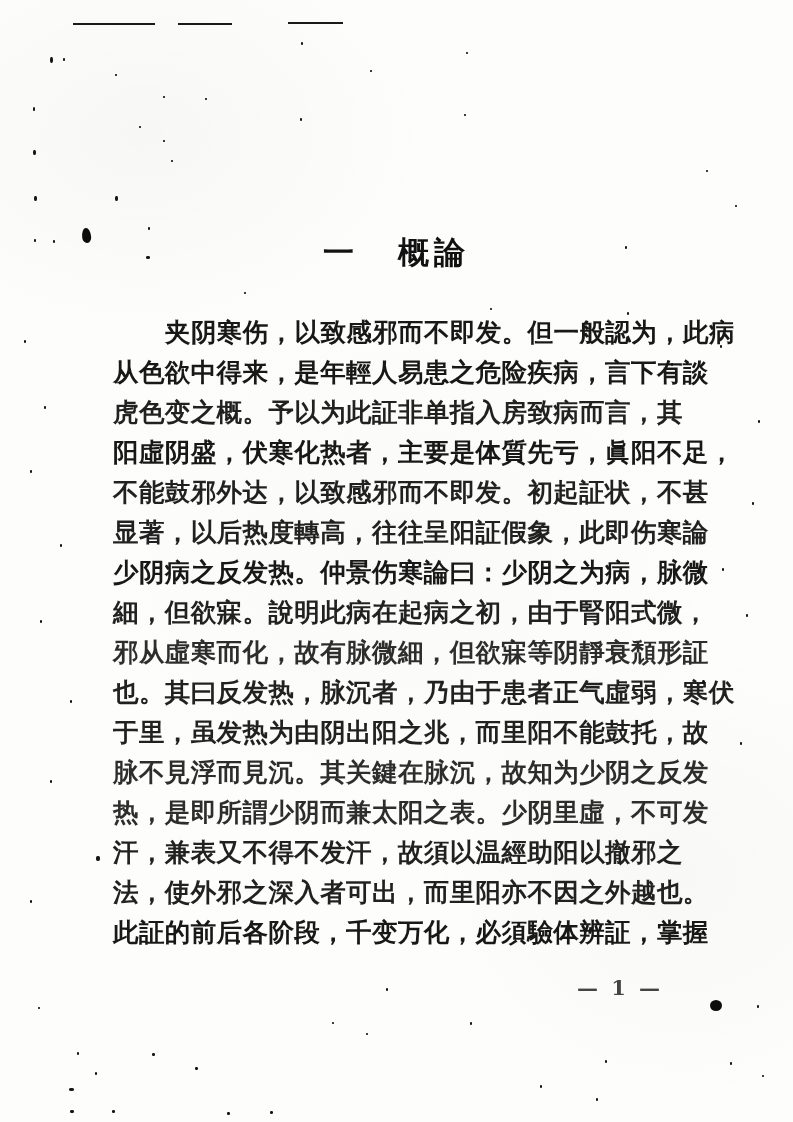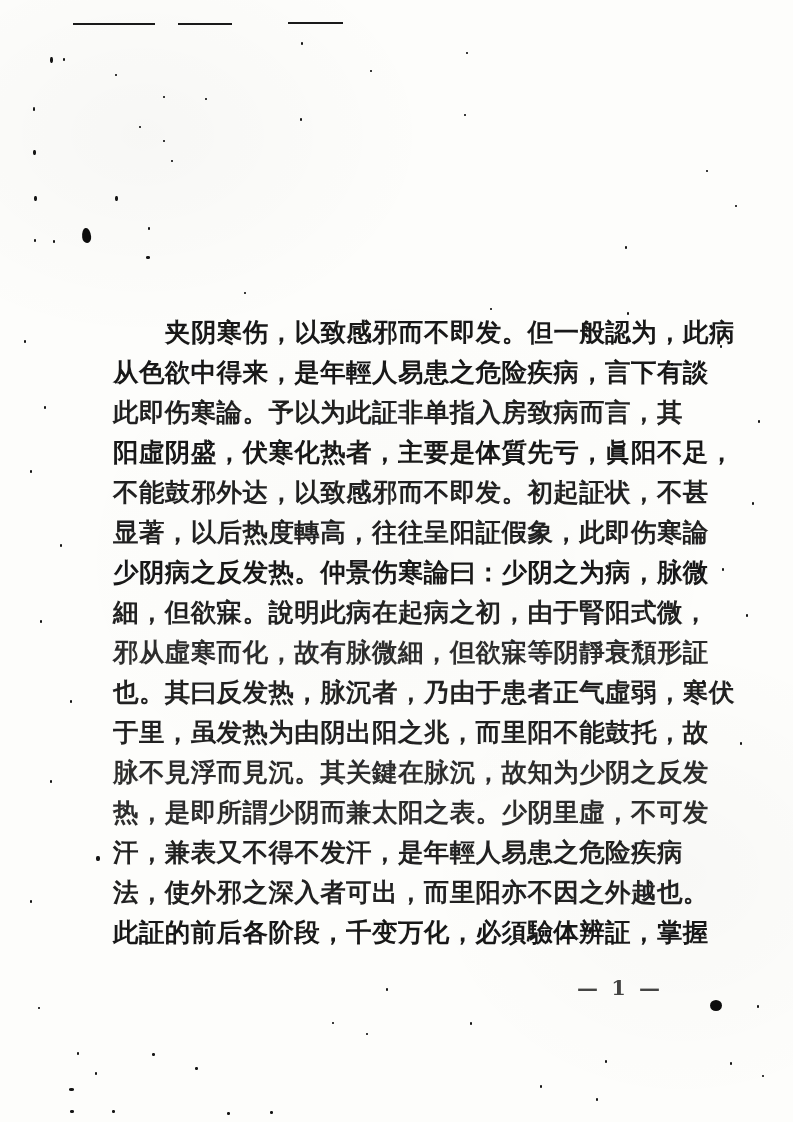--- a/index.html
+++ b/index.html
@@ -201,35 +201,38 @@
     <div class="speck" style="left:540px; top:1085px; width:2px; height:3px;"></div>
     <div class="speck" style="left:596px; top:1098px; width:2px; height:3px;"></div>
     <div class="speck" style="left:605px; top:1060px; width:2px; height:3px;"></div>
     <div class="speck" style="left:757px; top:1005px; width:2px; height:3px;"></div>
     <div class="speck" style="left:730px; top:1062px; width:2px; height:3px;"></div>
     <div class="speck" style="left:762px; top:1075px; width:2px; height:2px;"></div>
     <div class="speck" style="left:466px; top:52px;  width:2px; height:2px;"></div>
     <div class="speck" style="left:370px; top:70px;  width:2px; height:2px;"></div>
   </div>
 
+  <div class="title-row">
+    <span class="title-num">一</span><span class="title-gap"></span><span class="title-text">概論</span>
+  </div>
 
   <div class="body-block">
     <span class="body-line indent f1">夹阴寒伤，以致感邪而不即发。但一般認为，此病</span>
     <span class="body-line f1">从色欲中得来，是年輕人易患之危险疾病，言下有談</span>
-    <span class="body-line f2">此即伤寒論。予以为此証非单指入房致病而言，其</span>
+    <span class="body-line f2">虎色变之概。予以为此証非单指入房致病而言，其</span>
     <span class="body-line f1">阳虛阴盛，伏寒化热者，主要是体質先亏，眞阳不足，</span>
     <span class="body-line f2">不能鼓邪外达，以致感邪而不即发。初起証状，不甚</span>
     <span class="body-line f2">显著，以后热度轉高，往往呈阳証假象，此即伤寒論</span>
     <span class="body-line f1">少阴病之反发热。仲景伤寒論曰：少阴之为病，脉微</span>
     <span class="body-line f2">細，但欲寐。說明此病在起病之初，由于腎阳式微，</span>
     <span class="body-line f3">邪从虛寒而化，故有脉微細，但欲寐等阴靜衰頹形証</span>
     <span class="body-line f2">也。其曰反发热，脉沉者，乃由于患者正气虛弱，寒伏</span>
     <span class="body-line f2">于里，虽发热为由阴出阳之兆，而里阳不能鼓托，故</span>
     <span class="body-line f3">脉不見浮而見沉。其关鍵在脉沉，故知为少阴之反发</span>
     <span class="body-line f3">热，是即所謂少阴而兼太阳之表。少阴里虛，不可发</span>
-    <span class="body-line f2">汗，兼表又不得不发汗，是年輕人易患之危险疾病</span>
+    <span class="body-line f2">汗，兼表又不得不发汗，故須以温經助阳以撤邪之</span>
     <span class="body-line f2">法，使外邪之深入者可出，而里阳亦不因之外越也。</span>
     <span class="body-line f1">此証的前后各阶段，千变万化，必須驗体辨証，掌握</span>
   </div>
 
   <div class="folio">— 1 —</div>
 
 </div>
 
 </body></html>

